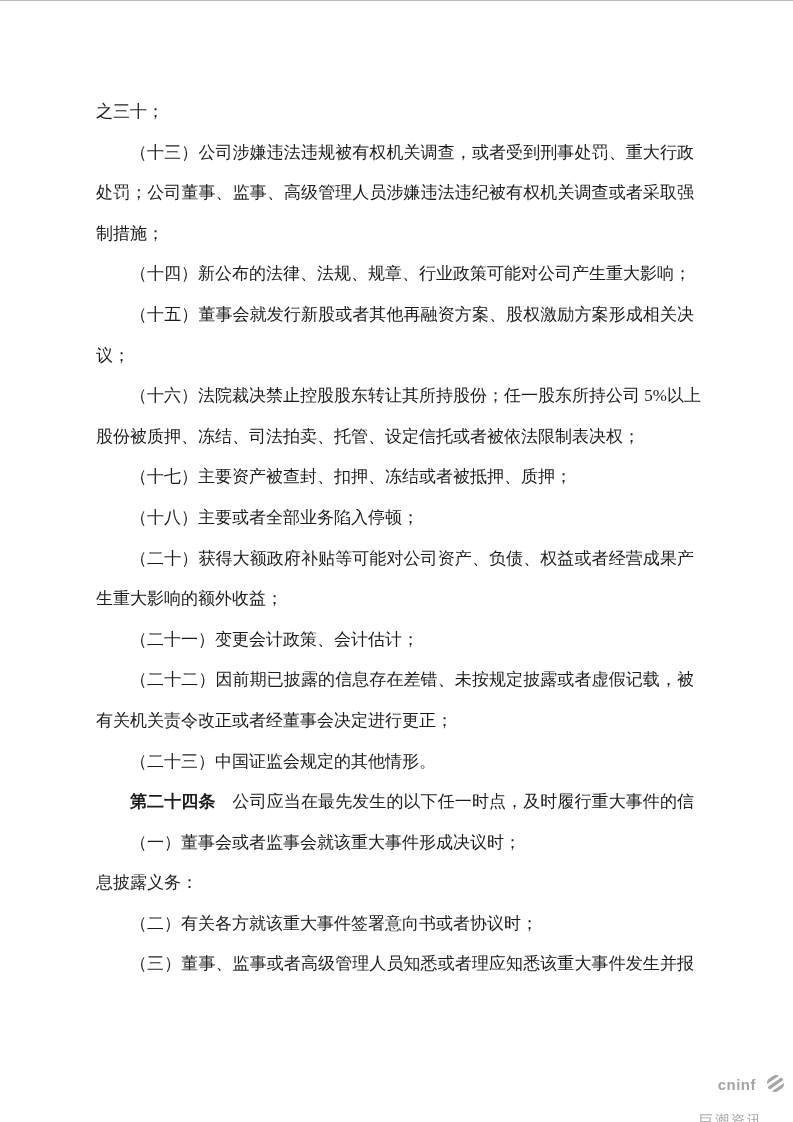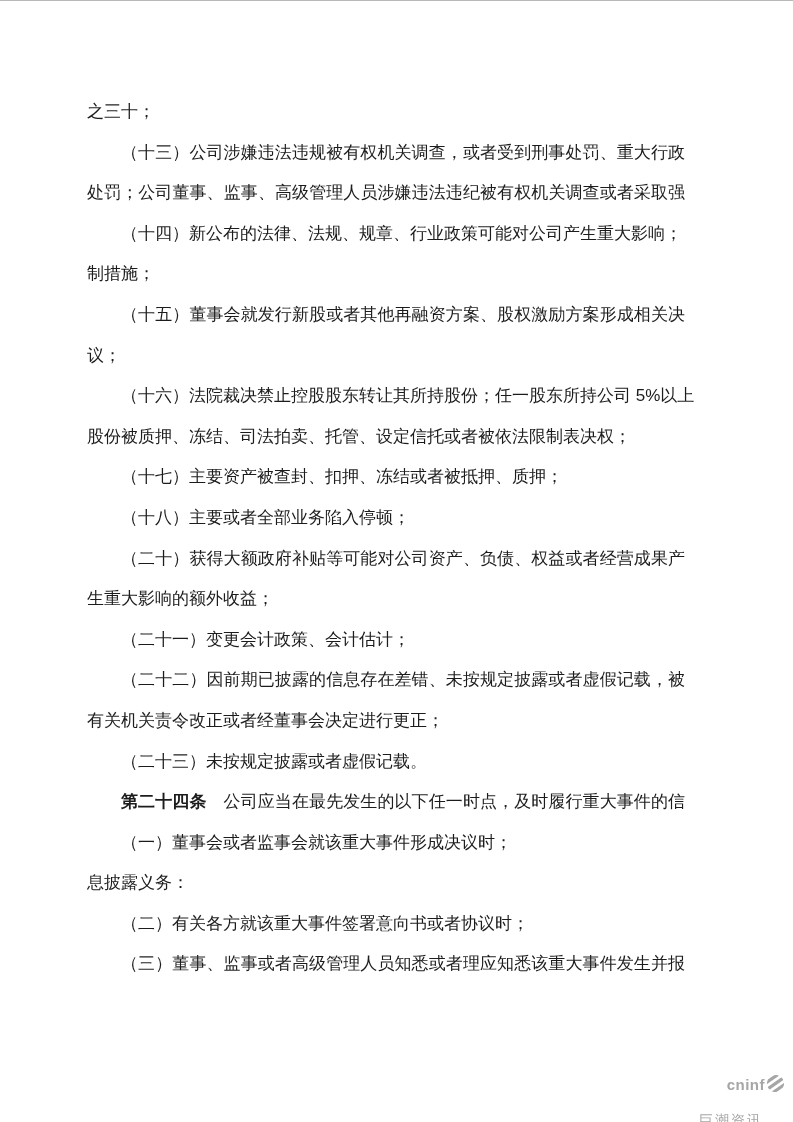--- a/index.html
+++ b/index.html
@@ -11,24 +11,24 @@
     position: relative;
     width: 793px;
     height: 1122px;
     background: #ffffff;
     border-top: 1px solid #b8b8b8;
     overflow: hidden;
     box-sizing: border-box;
   }
   .content {
     position: absolute;
-    left: 87px;
+    left: 96px;
     top: 91px;
     width: 598px;
-    font-family: Liberation Sans, sans-serif;
+    font-family: Liberation Serif, serif;
     font-size: 17px;
     line-height: 40.6px;
     color: #1c1c1c;
   }
   .line {
     white-space: nowrap;
   }
   .line.ind {
     padding-left: 34px;
   }
@@ -46,21 +46,21 @@
     width: 140px;
     text-align: right;
     color: #a6a6a6;
     font-family: "Liberation Sans", "DejaVu Sans", sans-serif;
     line-height: 1.1;
   }
   .logo-row {
     display: flex;
     justify-content: flex-end;
     align-items: center;
-    gap: 1px;
+    gap: 10px;
     padding-right: 6px;
   }
   .logo-text {
     font-size: 15px;
     font-weight: bold;
     letter-spacing: 0.5px;
   }
   .logo-cn {
     font-size: 14px;
     letter-spacing: 2px;
@@ -78,34 +78,34 @@
 </style>
 </head>
 <body>
 
 <div class="page">
 
   <div class="content" id="doc-content">
       <div class="line">之三十；</div>
       <div class="line ind just">（十三）公司涉嫌违法违规被有权机关调查，或者受到刑事处罚、重大行政</div>
       <div class="line just">处罚；公司董事、监事、高级管理人员涉嫌违法违纪被有权机关调查或者采取强</div>
+      <div class="line">制措施；</div>
       <div class="line ind">（十四）新公布的法律、法规、规章、行业政策可能对公司产生重大影响；</div>
-      <div class="line">制措施；</div>
       <div class="line ind just">（十五）董事会就发行新股或者其他再融资方案、股权激励方案形成相关决</div>
       <div class="line">议；</div>
       <div class="line ind just">（十六）法院裁决禁止控股股东转让其所持股份；任一股东所持公司 5%以上</div>
       <div class="line">股份被质押、冻结、司法拍卖、托管、设定信托或者被依法限制表决权；</div>
       <div class="line ind">（十七）主要资产被查封、扣押、冻结或者被抵押、质押；</div>
       <div class="line ind">（十八）主要或者全部业务陷入停顿；</div>
       <div class="line ind just">（二十）获得大额政府补贴等可能对公司资产、负债、权益或者经营成果产</div>
       <div class="line">生重大影响的额外收益；</div>
       <div class="line ind">（二十一）变更会计政策、会计估计；</div>
       <div class="line ind just">（二十二）因前期已披露的信息存在差错、未按规定披露或者虚假记载，被</div>
       <div class="line">有关机关责令改正或者经董事会决定进行更正；</div>
-      <div class="line ind">（二十三）未按规定披露或者虚假记载。</div>
+      <div class="line ind">（二十三）中国证监会规定的其他情形。</div>
       <div class="line ind just"><b>第二十四条</b>　公司应当在最先发生的以下任一时点，及时履行重大事件的信</div>
       <div class="line ind">（一）董事会或者监事会就该重大事件形成决议时；</div>
       <div class="line">息披露义务：</div>
       <div class="line ind">（二）有关各方就该重大事件签署意向书或者协议时；</div>
       <div class="line ind just">（三）董事、监事或者高级管理人员知悉或者理应知悉该重大事件发生并报</div>
     </div>
 
   <div class="footer">
     <div class="logo-row">
       <span class="logo-text">cninf</span>

